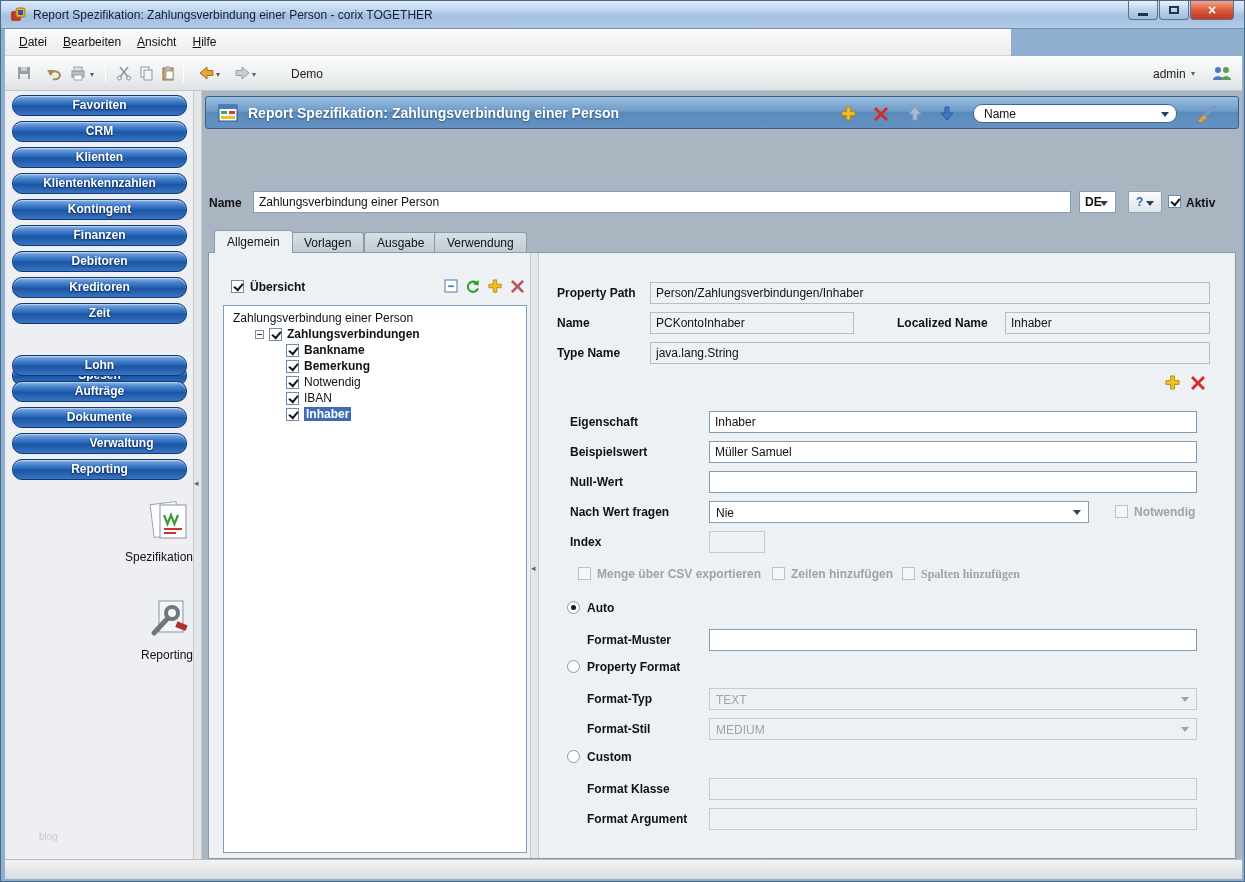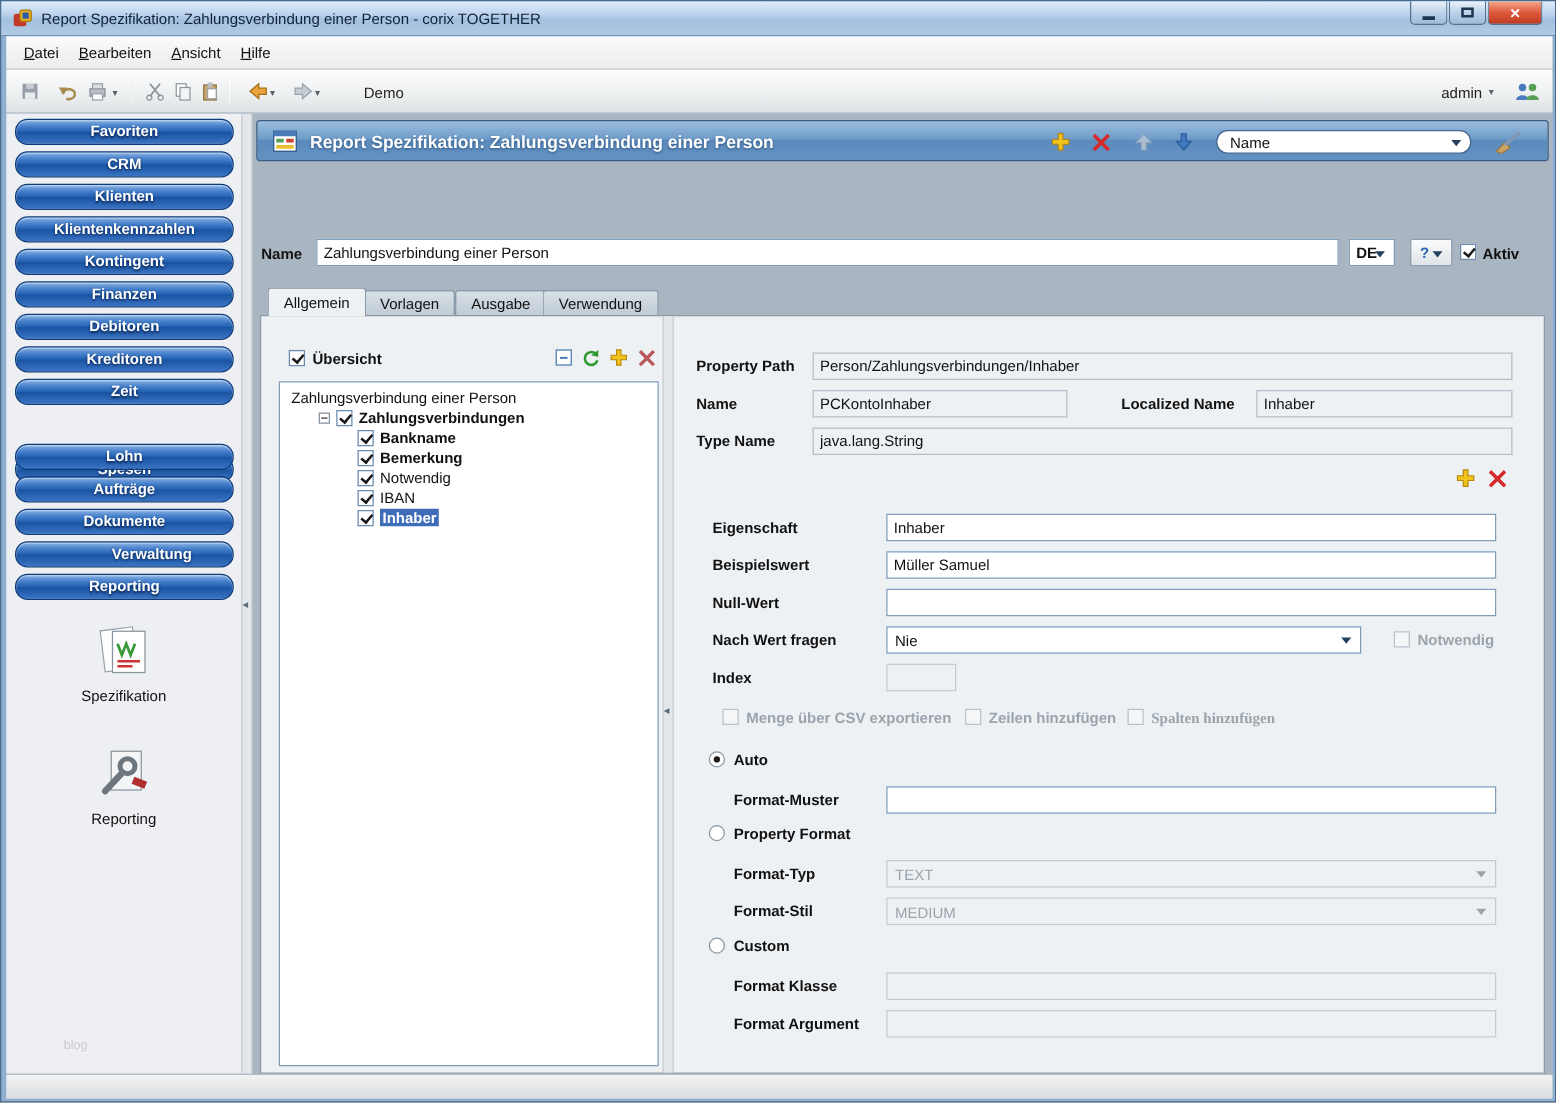--- a/index.html
+++ b/index.html
@@ -14,37 +14,37 @@
   .tb-icon{position:absolute;left:9px;top:6px;width:16px;height:16px;}
   .win-btns{position:absolute;right:10px;top:0;display:flex;gap:1px;}
   .win-btn{width:30px;height:19px;border:1px solid #54718e;border-top:none;border-radius:0 0 4px 4px;
     display:flex;align-items:center;justify-content:center;color:#1c3550;
     background:linear-gradient(180deg,#eaf3fc,#bcd2e8 50%,#9fbcda);}
   .win-btn.close{width:44px;background:linear-gradient(180deg,#f4a68e,#dd5b3c 50%,#bf3a20);color:#fff;font-weight:bold;font-size:14px;line-height:1;}
   .glyph-min{width:10px;height:3px;background:#1c3550;margin-top:8px;}
   .glyph-max{width:10px;height:8px;border:2px solid #1c3550;}
 
   
-  .menubar{position:absolute;left:4px;top:28px;width:1237px;height:27px;background:linear-gradient(180deg,#fbfbfb,#ececec);
+  .menubar{position:absolute;left:4px;top:28px;width:1006px;height:27px;background:linear-gradient(180deg,#fbfbfb,#ececec);
     border-bottom:1px solid #d4d4d4;display:flex;align-items:center;padding-left:6px;}
   .menu-item{padding:4px 8px;cursor:default;}
   .toolbar{position:absolute;left:4px;top:55px;width:1237px;height:35px;
     background:linear-gradient(180deg,#fdfdfd,#e9eced 70%,#dfe2e4);border-bottom:1px solid #c2c6c9;}
   .ticon{position:absolute;top:8px;width:18px;height:18px;display:flex;align-items:center;justify-content:center;}
   .tsep{position:absolute;top:8px;width:1px;height:18px;background:#c4c8cc;border-right:1px solid #fff;}
   .tcaret{position:absolute;top:14px;font-size:8px;color:#55606a;}
   .tool-text{position:absolute;top:11px;color:#222;}
 
   
   .sidebar{position:absolute;left:4px;top:90px;width:188px;height:768px;background:#edeff2;}
   .side-btn{position:absolute;left:7px;width:175px;height:21px;border-radius:10px;border:1px solid #0d3a78;
     background:linear-gradient(180deg,#8ab4e4 0%,#4a82cc 25%,#2060b2 50%,#1a53a0 52%,#3a74c4 100%);
     color:#fff;font-weight:bold;text-align:center;line-height:19px;font-size:12px;
     text-shadow:0 1px 2px rgba(0,20,60,.85);box-shadow:inset 0 1px 1px rgba(255,255,255,.45);cursor:pointer;}
-  .shortcut{position:absolute;left:0;width:188px;text-align:center;}
+  .shortcut{position:absolute;left:0;width:188px;text-align:right;}
   .shortcut .sc-label{display:block;margin-top:4px;color:#111;}
   .watermark{position:absolute;color:#c9cbcd;font-size:10px;}
   .vdivider{position:absolute;left:192px;top:90px;width:9px;height:768px;background:#e4e7ea;
     border-left:1px solid #c8cdd2;border-right:1px solid #c8cdd2;}
   .div-arrow{position:absolute;left:0px;font-size:9px;color:#5a6a7a;line-height:9px;cursor:pointer;}
 
   
   .main{position:absolute;left:201px;top:90px;width:1040px;height:768px;background:#a9b5c0;}
   .main-header{position:absolute;left:3px;top:5px;width:1034px;height:33px;border:1px solid #3c5f86;border-radius:3px;
     background:linear-gradient(180deg,#9bbede 0%,#6f9cc9 45%,#5b8bbd 50%,#6392c2 100%);}
@@ -242,21 +242,21 @@
     </div>
     <div class="shortcut" style="top:506px;">
       <svg width="48" height="44" viewBox="0 0 48 44">
         <rect x="14" y="4" width="24" height="31" fill="#f4f5f6" stroke="#8894a0"></rect>
         <circle cx="27" cy="16" r="6" fill="none" stroke="#6e767e" stroke-width="4"></circle>
         <path d="M9 36 L23 21" stroke="#6e767e" stroke-width="5" stroke-linecap="round"></path>
         <rect x="31" y="26" width="11" height="6" fill="#b03030" transform="rotate(22 36 29)"></rect>
       </svg>
       <span class="sc-label">Reporting</span>
     </div>
-    <span class="watermark" style="left:46px;top:740px;">blog</span>
+    <span class="watermark" style="left:34px;top:740px;">blog</span>
   </div>
 
   <div class="vdivider">
     <span class="div-arrow" style="top:388px;">◂</span>
   </div>
 
   <div class="main">
 
     <div class="main-header">
       <svg class="mh-icon" width="20" height="20" viewBox="0 0 20 20">

